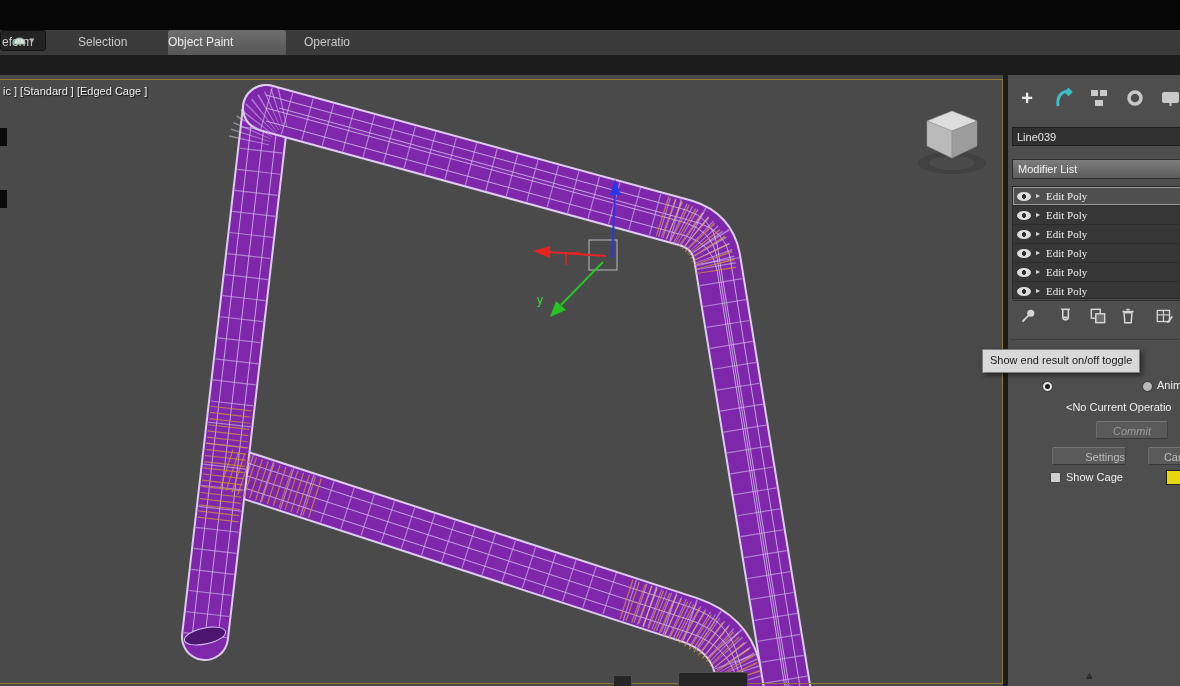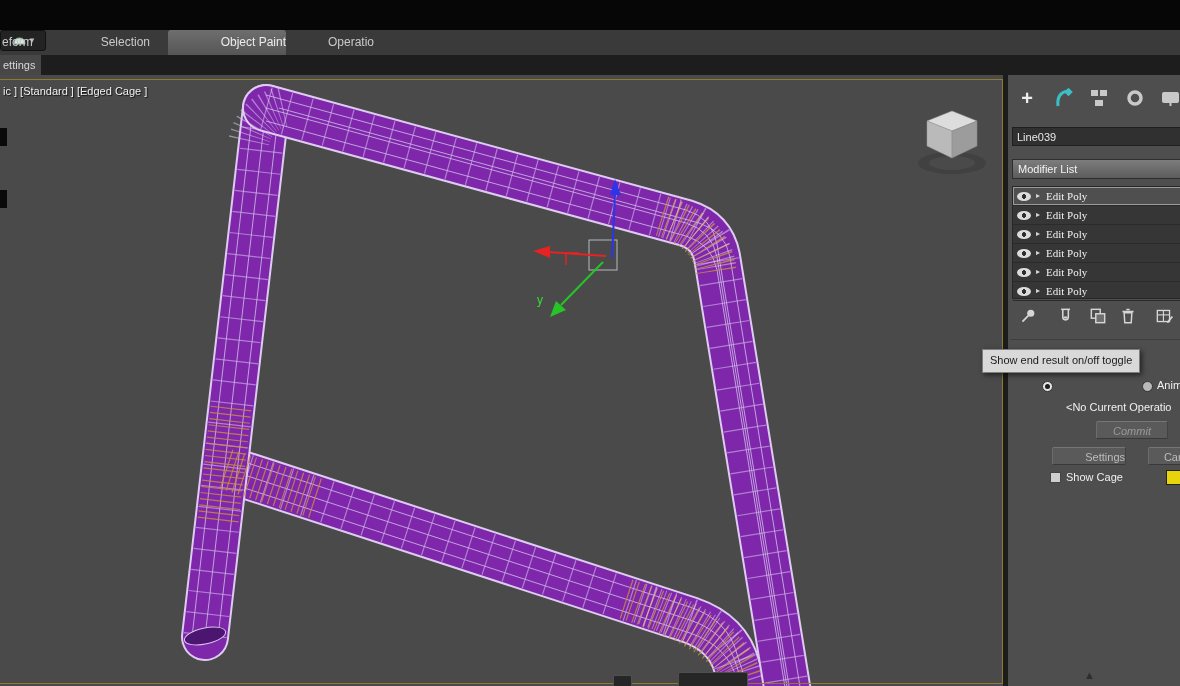--- a/index.html
+++ b/index.html
@@ -3,21 +3,21 @@
 <meta charset="utf-8">
 <style>
   html,body{margin:0;padding:0;background:#111;}
   #app{position:relative;width:1180px;height:686px;overflow:hidden;background:#1c1c1c;
        font-family:"Liberation Sans",sans-serif;color:#ddd;padding-left:45px;}
   .abs{position:absolute;}
 
   
   #titlebar{left:0;top:0;width:1180px;height:30px;background:#060606;}
   #ribbon{left:0;top:30px;width:1180px;height:25px;background:#3a3a3a;}
-  .rtab{position:absolute;top:0;height:25px;line-height:25px;font-size:12px;color:#c9c9c9;text-align:right;}
+  .rtab{position:absolute;top:0;height:25px;line-height:25px;font-size:12px;color:#c9c9c9;text-align:left;}
   #tab-freeform{left:0;width:42px;text-align:left;padding-left:2px;}
   #tab-selection{left:78px;width:72px;}
   #tab-objectpaint{left:168px;width:118px;background:linear-gradient(#6e6e6e,#565656);border-radius:3px 3px 0 0;color:#ececec;}
   #tab-populate{left:304px;width:70px;}
   #ribbon-tool{left:388px;top:3px;width:44px;height:19px;background:#232323;border:1px solid #121212;border-radius:3px;
                display:flex;align-items:center;justify-content:center;gap:3px;}
   #ribbon-tool .caret{font-size:9px;color:#b9b9b9;line-height:1;}
   #subtabrow{left:0;top:55px;width:1180px;height:20px;background:#1d1d1d;}
   #subtab{position:absolute;left:0;top:0;height:20px;line-height:20px;padding:0 6px 0 3px;background:#474747;color:#d8d8d8;font-size:11px;}
 
@@ -86,23 +86,20 @@
     <div class="rtab" id="tab-objectpaint">Object Paint</div>
     <div class="rtab" id="tab-populate">Operatio</div>
     <div id="ribbon-tool">
       <svg width="15" height="13">
         <path d="M2 10 q0-6 5.5-6 q5.5 0 5.5 6 z" fill="#d7e8dd" stroke="#8fb89f" stroke-width="1"></path>
       </svg>
       <span class="caret">▾</span>
     </div>
   </div>
 
-  <div class="abs" id="subtabrow">
-    <div id="subtab">ettings</div>
-  </div>
 
   <div class="abs" id="viewport">
     <svg id="scene" width="1003" height="611" viewBox="0 0 1003 611">
       <g>
 
         <path class="t-edge" d="M226 394 L690 545 Q728 558 737 592 L746 620"></path>
         <path class="t-fill" d="M226 394 L690 545 Q728 558 737 592 L746 620"></path>
         <path class="t-loop" d="M226 394 L690 545 Q728 558 737 592 L746 620"></path>
         <g class="t-thin">
           <path d="M226 394 L690 545 Q728 558 737 592 L746 620" transform="translate(0,-13)"></path>

